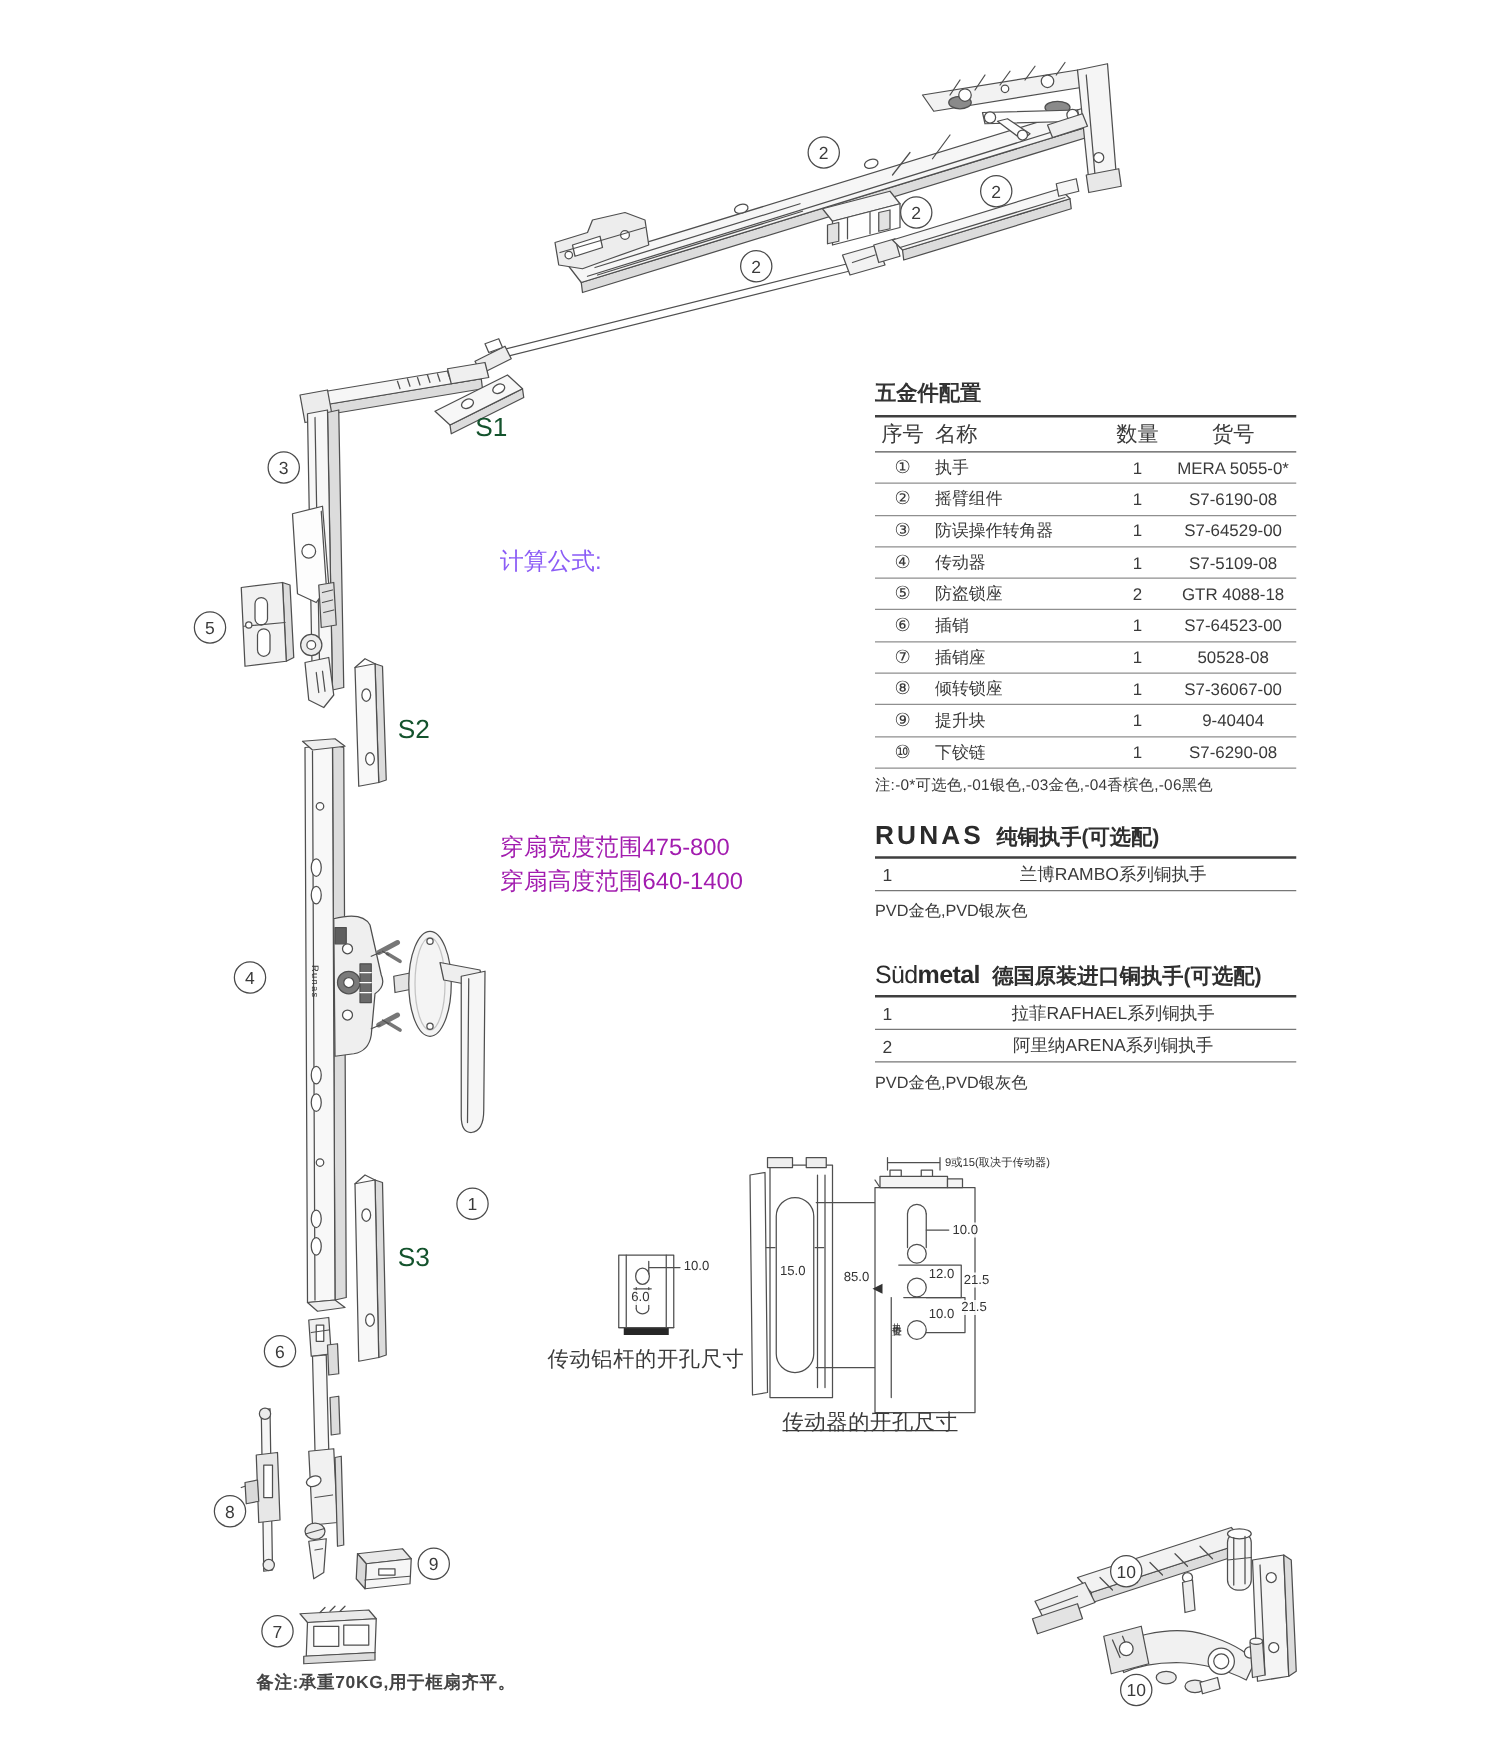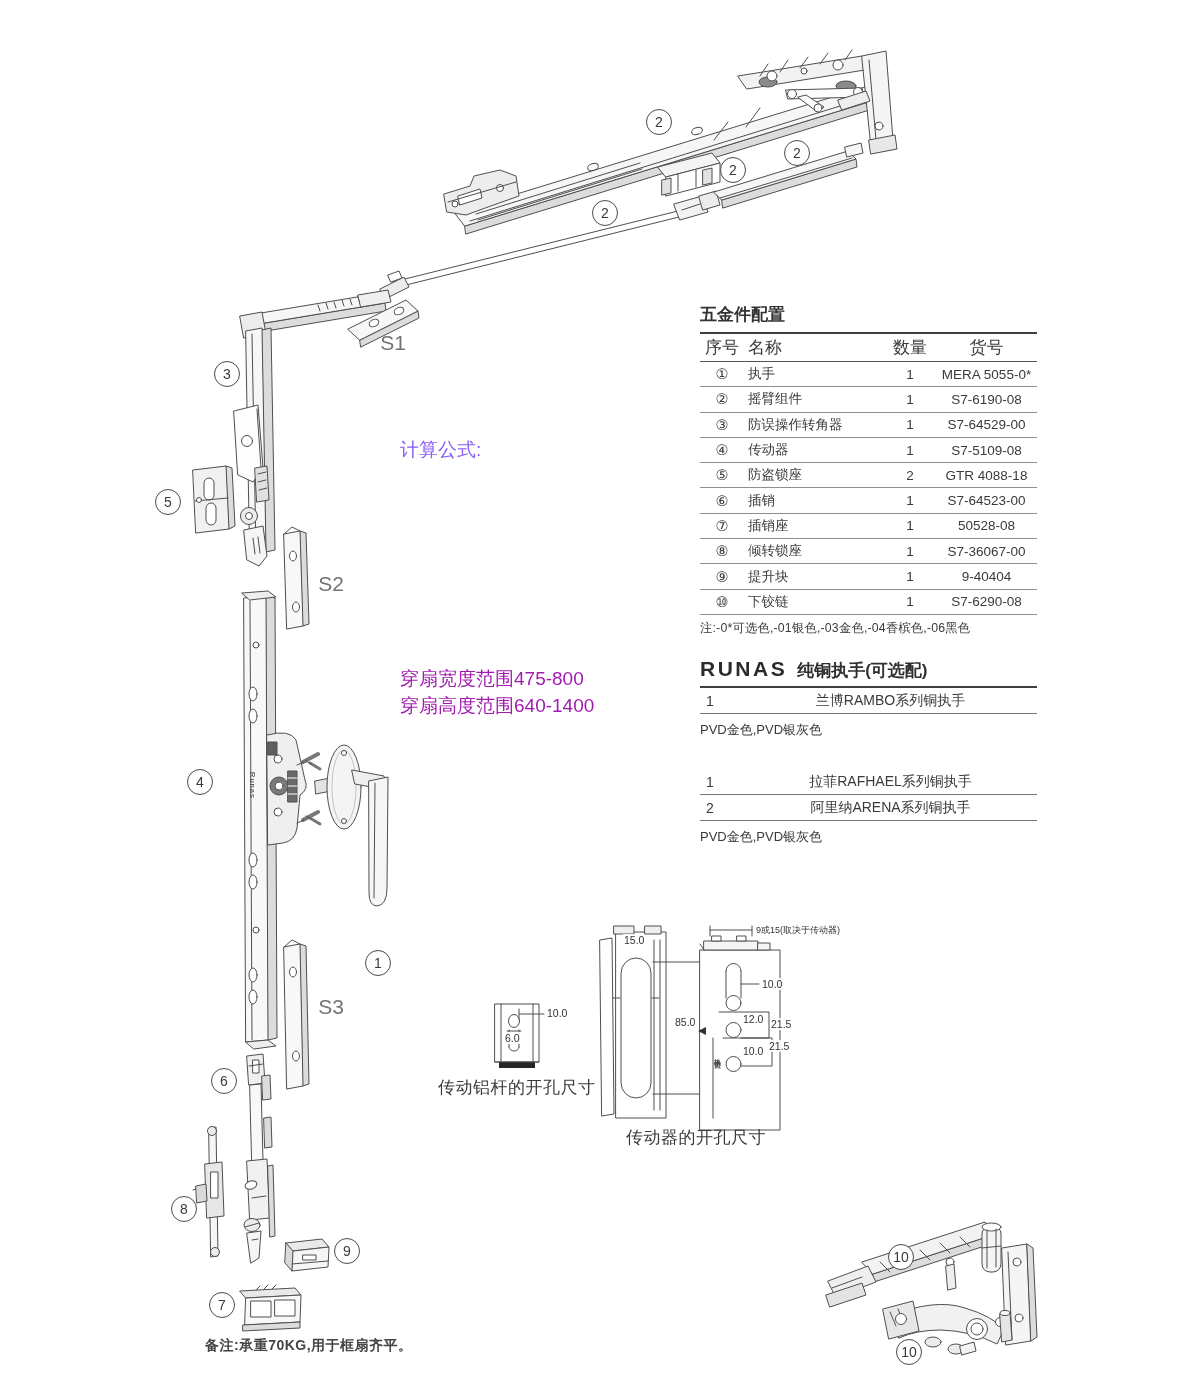--- a/index.html
+++ b/index.html
@@ -5,21 +5,21 @@
   * { margin:0; padding:0; box-sizing:border-box; }
   html,body { width:1200px; height:1400px; }
   body { position:relative; background:#fff; color:#3a3a3a;
          font-family:"Liberation Sans","DejaVu Sans",sans-serif; overflow:hidden; }
   #art { position:absolute; left:0; top:0; }
   #overlay { position:absolute; inset:0; pointer-events:none; }
   .lbl { position:absolute; white-space:nowrap; }
   .callout { width:26px; height:26px; border:1.6px solid #4a4a4a; border-radius:50%;
              display:flex; align-items:center; justify-content:center;
              font-size:14px; color:#3a3a3a; background:#fff; transform:translate(-50%,-50%); }
-  .slabel { font-size:21px; color:#737373; transform:translate(-50%,-50%);text-align:right; }
+  .slabel { font-size:21px; color:#14532d; transform:translate(-50%,-50%);text-align:right; }
   .dim   { font-size:10.5px; color:#333; background:rgba(255,255,255,.88); padding:0 1px; transform:translate(0,-50%); }
   .tiny  { font-size:9px; color:#333; transform:translate(0,-50%); }
   .vtext { font-size:7.5px; color:#333; writing-mode:vertical-rl; letter-spacing:1px; transform:translate(-50%,0); }
   .caption { font-size:17px; color:#3a3a3a; letter-spacing:0.5px; }
 
   .panel { position:absolute; }
   #hw-table { left:700px; top:303px; width:337px; }
   .hw-title { font-size:17px; font-weight:bold; color:#333; padding-bottom:6px; border-bottom:2px solid #3f3f3f; }
   .thead, .trow { display:grid; grid-template-columns:44px 140px 52px 101px; align-items:center; }
   .thead { height:28px; border-bottom:1.2px solid #555; font-size:17px; }
@@ -358,32 +358,32 @@
     <div class="lbl callout" style="left: 184px; top: 1209px;">8</div>
     <div class="lbl callout" style="left: 347px; top: 1251px;">9</div>
     <div class="lbl callout" style="left: 222px; top: 1305px;">7</div>
     <div class="lbl callout" style="left: 901px; top: 1257px;">10</div>
     <div class="lbl callout" style="left: 909px; top: 1352px;">10</div>
     <div class="lbl slabel" style="left: 393px; top: 343px;">S1</div>
     <div class="lbl slabel" style="left: 331px; top: 584px;">S2</div>
     <div class="lbl slabel" style="left: 331px; top: 1007px;">S3</div>
     <div class="lbl dim" style="left: 546px; top: 1013px;">10.0</div>
     <div class="lbl dim" style="left: 504px; top: 1038px;">6.0</div>
-    <div class="lbl dim" style="left: 623px; top: 940px;">15.0</div>
+    <div class="lbl dim" style="left: 623px; top: 1017px;">15.0</div>
     <div class="lbl dim" style="left: 674px; top: 1022px;">85.0</div>
     <div class="lbl dim" style="left: 761px; top: 984px;">10.0</div>
     <div class="lbl dim" style="left: 742px; top: 1019px;">12.0</div>
     <div class="lbl dim" style="left: 770px; top: 1024px;">21.5</div>
     <div class="lbl dim" style="left: 742px; top: 1051px;">10.0</div>
     <div class="lbl dim" style="left: 768px; top: 1046px;">21.5</div>
     <div class="lbl tiny" style="left: 756px; top: 930px;">9或15(取决于传动器)</div>
     <div class="lbl vtext" style="left: 717px; top: 1052px;">执手位置</div>
     <div class="lbl vtext" style="left: 252px; top: 772px;">Runas</div>
     <div class="lbl caption" style="left: 438px; top: 1076px;">传动铝杆的开孔尺寸</div>
-    <div class="lbl caption" style="left: 626px; top: 1126px;">传动器的开孔尺寸</div>
+    <div class="lbl caption" style="left: 626px; top: 1126px; text-decoration: underline;">传动器的开孔尺寸</div>
   </div>
 
 <div id="hw-table" class="panel">
   <div class="hw-title">五金件配置</div>
   <div class="thead">
       <div class="tcell c-no">序号</div>
       <div class="tcell c-name">名称</div>
       <div class="tcell c-qty">数量</div>
       <div class="tcell c-code">货号</div>
     </div>
@@ -460,20 +460,24 @@
   <div>
       <div class="opt-row">
         <div class="tcell c-no">1</div>
         <div class="tcell c-name">兰博RAMBO系列铜执手</div>
       </div>
     </div>
   <div class="colors">PVD金色,PVD银灰色</div>
 </div>
 
 <div id="sudmetal" class="panel">
+  <div class="brand-row">
+    <span class="sud-brand"><span>Süd</span><b>metal</b></span>
+    <span class="opt-title">德国原装进口铜执手(可选配)</span>
+  </div>
   <div>
       <div class="opt-row">
         <div class="tcell c-no">1</div>
         <div class="tcell c-name">拉菲RAFHAEL系列铜执手</div>
       </div>
       <div class="opt-row">
         <div class="tcell c-no">2</div>
         <div class="tcell c-name">阿里纳ARENA系列铜执手</div>
       </div>
     </div>

